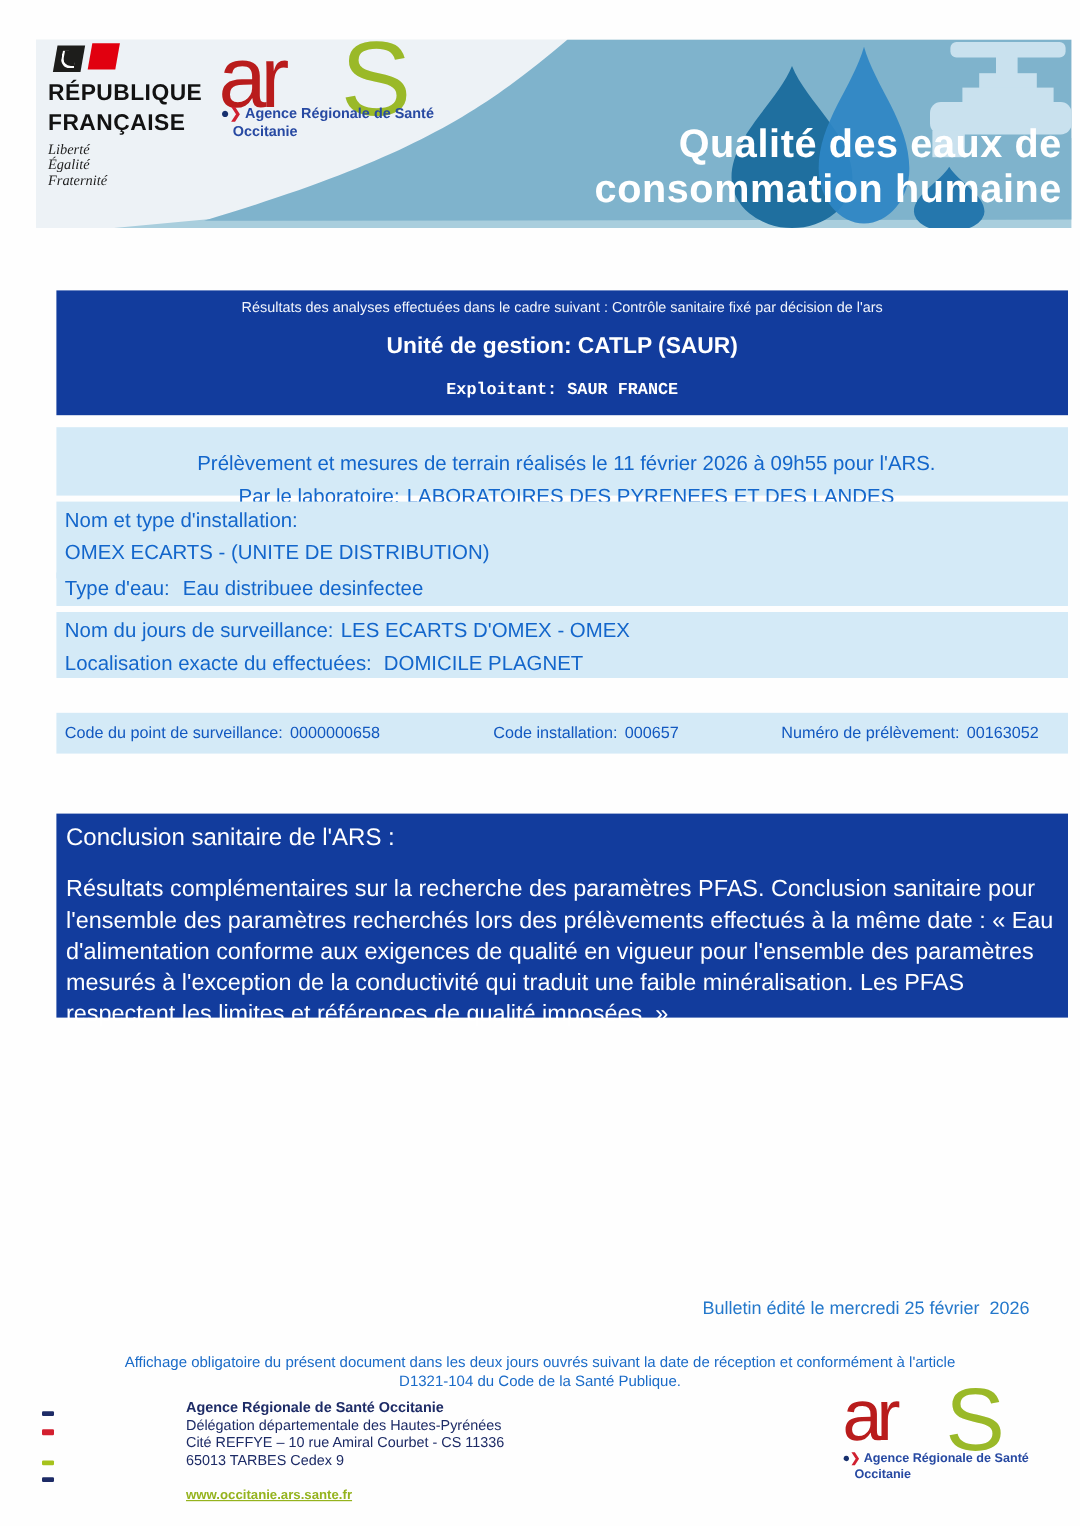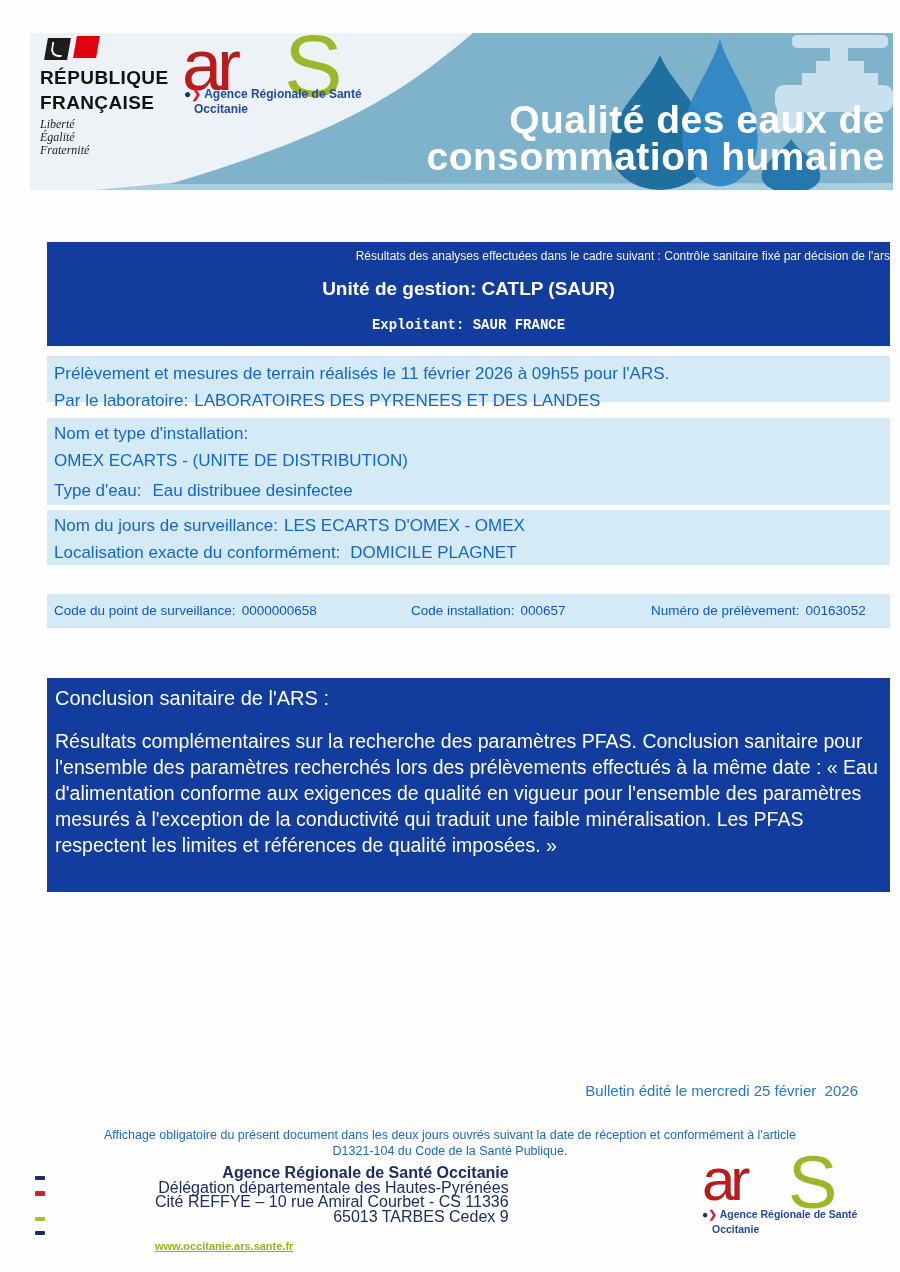--- a/index.html
+++ b/index.html
@@ -6,21 +6,21 @@
   #page{
     position:relative;width:900px;height:1272px;margin:0 auto;
     background:#fefefe;overflow:hidden;
     font-family:"Liberation Sans", sans-serif;
   }
   
   #banner{position:absolute;left:30px;top:33px;width:863px;height:136px;background:#edf2f6;}
   #banner svg{position:absolute;left:0;top:0;}
   .banner-title{
     position:absolute;right:8px;top:68px;text-align:right;
-    color:#ffffff;font-weight:bold;font-size:39px;line-height:37px;letter-spacing:.5px;
+    color:#ffffff;font-weight:bold;font-size:33px;line-height:37px;letter-spacing:.5px;
   }
   
   .rf{position:absolute;left:10px;top:3px;width:175px;}
   .rf-flag{position:relative;height:26px;margin-left:4px;}
   .rf-flag .panel{position:absolute;width:23px;height:22px;transform:skewX(-10deg);}
   .rf-flag .dark{left:2px;top:2px;background:#1d1d1b;}
   .rf-flag .dark:after{content:"";position:absolute;left:5px;top:4px;width:10px;height:13px;
      border-left:2px solid #fff;border-bottom:2px solid #fff;border-radius:0 0 0 9px;}
   .rf-flag .red{left:31px;top:0;background:#e1000f;}
   .rf-name{font-weight:bold;color:#121212;font-size:19px;line-height:19px;letter-spacing:.4px;margin-top:6px;}
@@ -35,50 +35,50 @@
   .ars-chev{color:#d02030;}
   .ars-region{color:#2749a2;font-weight:bold;}
   #ars-top{left:152px;top:4px;width:210px;height:110px;}
   #ars-top .ars-ar{font-size:72px;}
   #ars-top .ars-s{font-size:88px;position:absolute;left:102px;top:-6px;}
   #ars-top .ars-tag{position:absolute;left:2px;top:50px;font-size:12px;}
   #ars-top .ars-region{position:absolute;left:12px;top:65px;font-size:12px;}
   
   .darkblock{position:absolute;left:47px;width:843px;background:#123c9d;color:#ffffff;}
   #ctx-block{top:242px;height:104px;text-align:center;}
-  .ctx-line{font-size:12px;padding-top:7px;color:#f2f5fb;text-align:right;}
+  .ctx-line{font-size:12px;padding-top:7px;color:#f2f5fb;}
   .ctx-unit{font-size:19px;font-weight:bold;margin-top:15px;}
   .ctx-operator{font-size:14px;font-weight:bold;margin-top:17px;font-family:Liberation Mono, monospace;}
   .lightrow{position:absolute;left:47px;width:843px;background:#d4eaf7;color:#1366cb;
      font-size:17px;line-height:27px;padding-left:7px;box-sizing:border-box;}
   .lightrow .lbl{white-space:nowrap;}
   .lightrow .val{margin-left:6px;white-space:nowrap;}
-  #row1{top:356px;height:46px;padding-top:4px;}
+  #row1{top:356px;height:57px;padding-top:17px;text-align:center;}
   #row2{top:418px;height:64px;padding-top:2px;}
   #row3{top:477px;height:28px;line-height:27px;}
   #row4{top:510px;height:55px;padding-top:2px;}
   #codes{top:594px;height:34px;display:flex;align-items:center;font-size:13.5px;line-height:34px;color:#1258c0;}
   #codes .c1{width:357px;}
   #codes .c2{width:240px;}
   #codes .c3{flex:1;}
   
-  #conclusion{top:678px;height:214px;box-sizing:border-box;padding:9px 6px 0 8px;}
+  #conclusion{top:678px;height:170px;box-sizing:border-box;padding:9px 6px 0 8px;}
   #conclusion .title{font-size:20px;}
   #conclusion .body{margin-top:18px;font-size:19.5px;line-height:26px;}
   
   #bulletin{position:absolute;right:42px;top:1082px;color:#2478cb;font-size:15px;white-space:pre-wrap;}
   #affichage{position:absolute;left:0;top:1127px;width:900px;text-align:center;
      color:#1a6bc8;font-size:12.5px;line-height:16px;white-space:pre-line;}
   
   .dash{position:absolute;left:35px;width:10px;height:4px;border-radius:1px;}
   #dash1{top:1176px;background:#1d2b66;}
   #dash2{top:1191px;background:#d31f2f;height:5px;}
   #dash3{top:1217px;background:#a6c21c;}
   #dash4{top:1231px;background:#1d2b66;}
-  #address{position:absolute;left:155px;top:1166px;color:#1d2b66;font-size:16px;line-height:14.5px;text-align:right;}
+  #address{position:absolute;left:155px;top:1166px;color:#1d2b66;font-size:12px;line-height:14.5px;}
   #address .name{font-weight:bold;}
   #address .lines{white-space:pre-line;}
   #weblink{position:absolute;left:155px;top:1240px;color:#95b31e;font-size:11px;font-weight:bold;
      text-decoration:underline;}
   #ars-bottom{left:702px;top:1156px;width:190px;height:112px;}
   #ars-bottom .ars-ar{font-size:60px;}
   #ars-bottom .ars-s{font-size:74px;position:absolute;left:86px;top:-3px;}
   #ars-bottom .ars-tag{position:absolute;left:0px;top:52px;font-size:10.5px;}
   #ars-bottom .ars-region{position:absolute;left:10px;top:67px;font-size:10.5px;}
 </style>
@@ -155,21 +155,21 @@
 
   <div class="lightrow" id="row3">
     <span class="lbl">Type d'eau:</span><span class="val" style="margin-left:11px">Eau distribuee desinfectee</span>
   </div>
 
   <div class="lightrow" id="row4">
     <div>
       <span class="lbl">Nom du jours de surveillance:</span><span class="val">LES ECARTS D'OMEX - OMEX</span>
     </div>
     <div>
-      <span class="lbl">Localisation exacte du conformément:</span><span class="val" style="margin-left:10px">DOMICILE PLAGNET</span>
+      <span class="lbl">Localisation exacte du effectuées:</span><span class="val" style="margin-left:10px">DOMICILE PLAGNET</span>
     </div>
   </div>
 
   <div class="lightrow" id="codes">
     <div class="c1">
       <span class="lbl">Code du point de surveillance:</span><span class="val">0000000658</span>
     </div>
     <div class="c2">
       <span class="lbl">Code installation:</span><span class="val">000657</span>
     </div>

